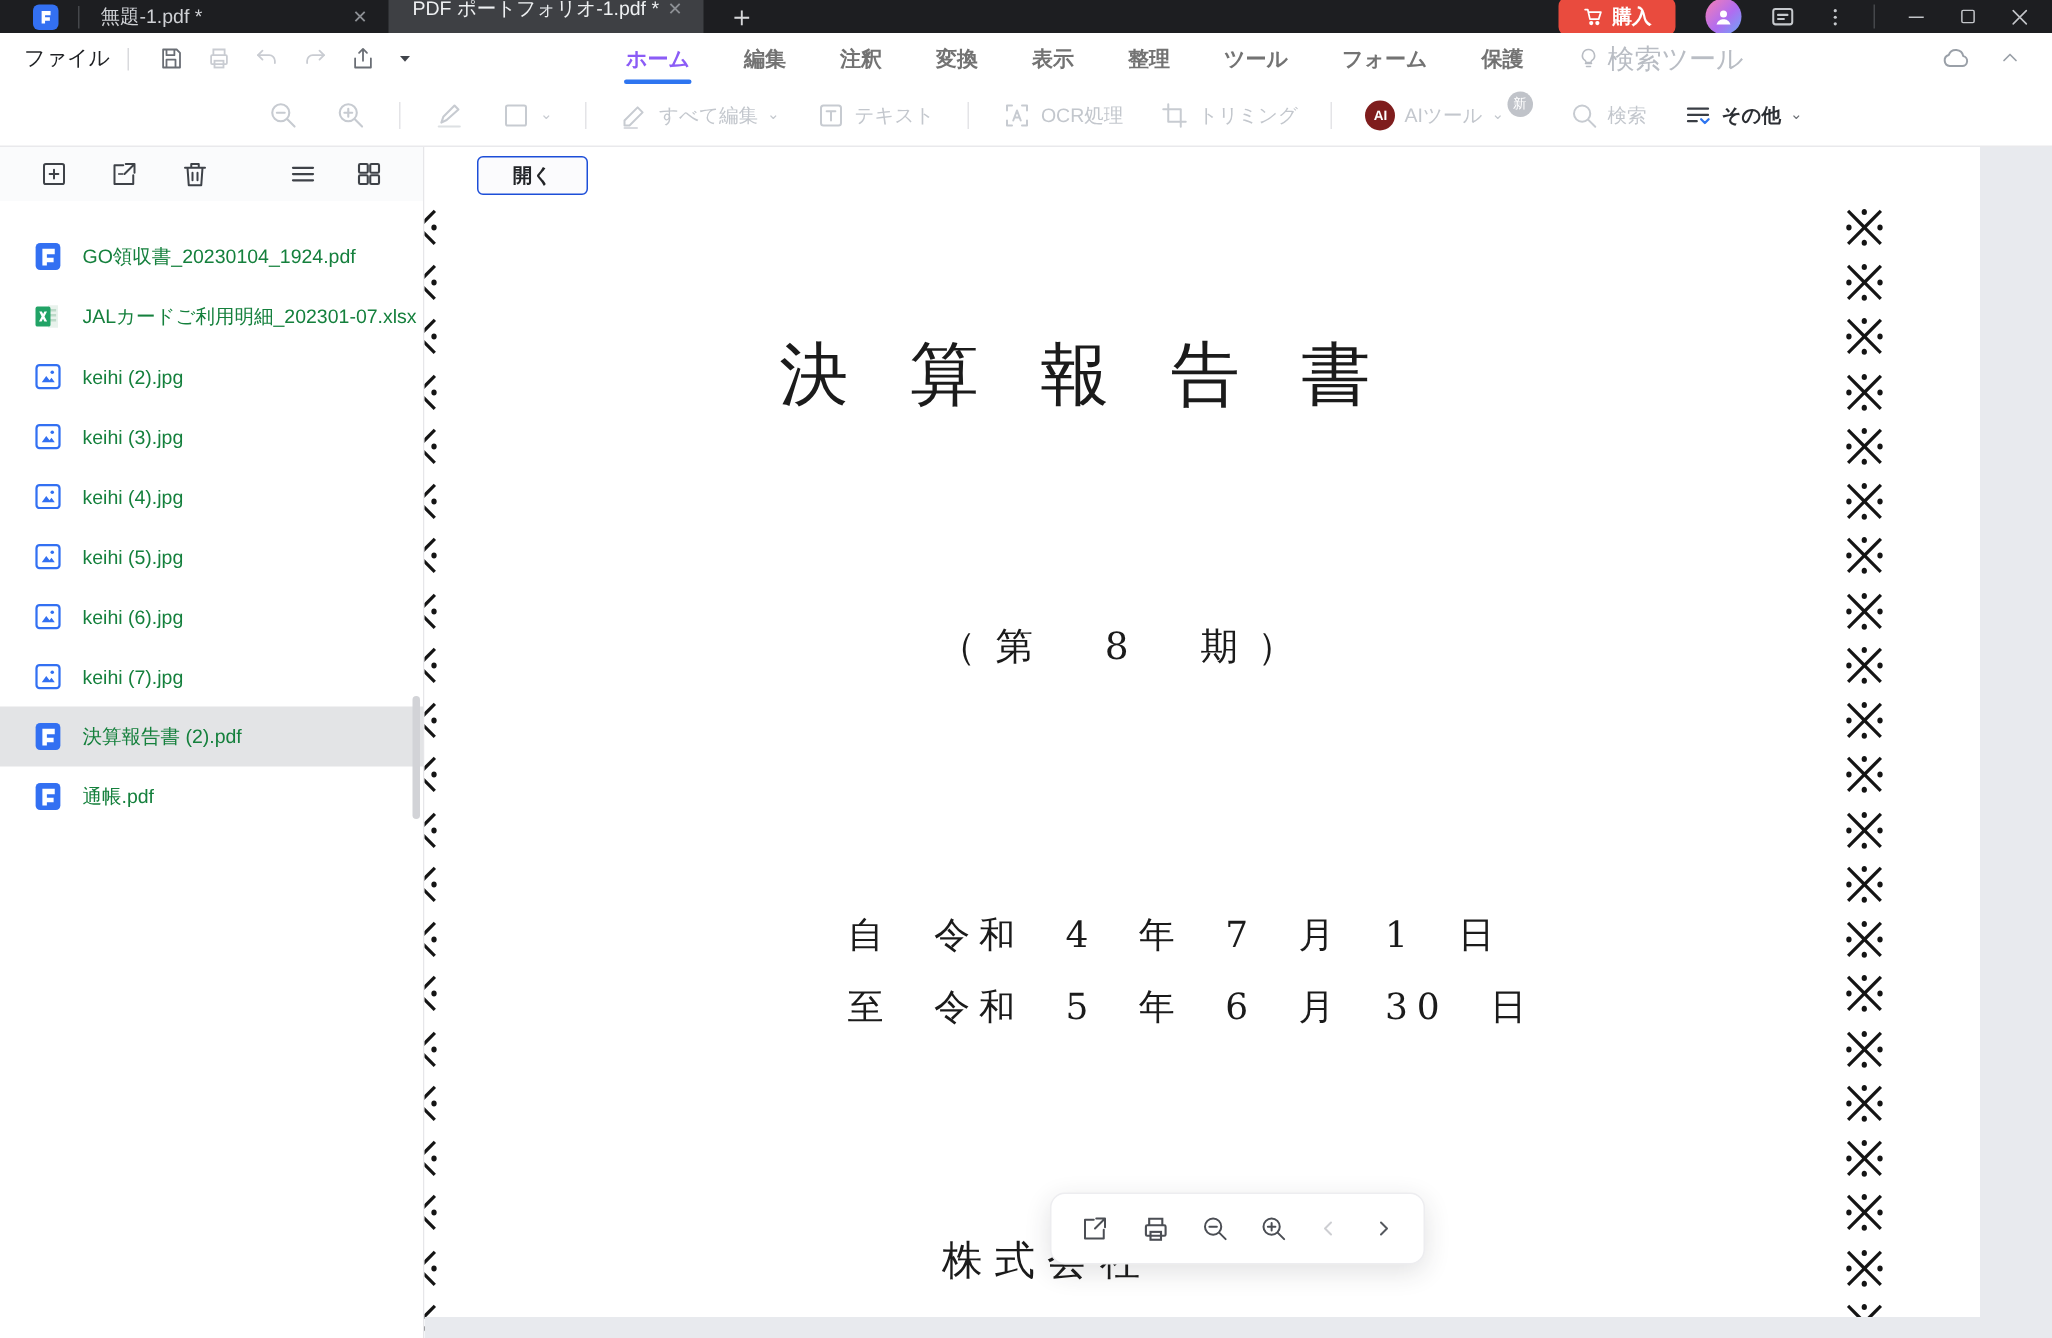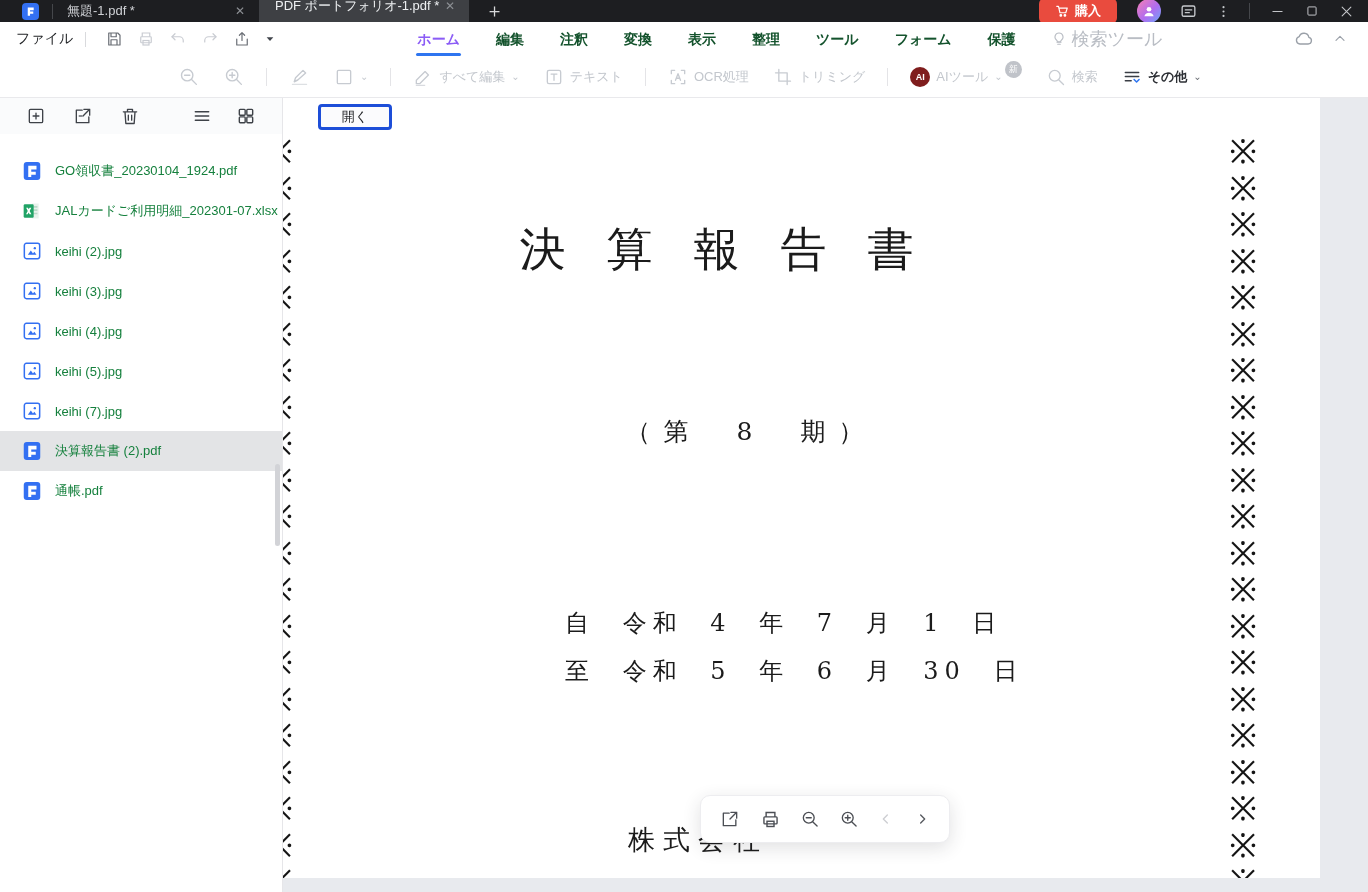--- a/index.html
+++ b/index.html
@@ -30,21 +30,21 @@
   .tb-sep2 { width:1px; height:16px; background:#45474b; margin-left:18px; }
   .winctl { color:#c3c5c9; margin-left:20px; display:flex; align-items:center; }
 
   
   .menubar { height:34px; display:flex; align-items:center; padding-left:16px; background:#fff; flex:0 0 auto; }
   .file-label { font-size:14px; color:#1e2023; }
   .mb-sep { width:1px; height:15px; background:#d9dadd; margin:0 12px; }
   .qicon { display:flex; align-items:center; margin:0 7px; }
   .c-en { color:#6a6e75; } .c-dis { color:#c9ccd2; } .c-dark { color:#40444b; }
   .menu-tabs { display:flex; align-items:center; gap:34px; margin-left:134px; }
-  .menu-tab { font-size:14px; color:#14532d; font-weight:700; padding:6px 1px 4px; position:relative; }
+  .menu-tab { font-size:14px; color:#737373; font-weight:700; padding:6px 1px 4px; position:relative; }
   .menu-tab.active { color:#8b5cf6; }
   .menu-tab.active::after { content:""; position:absolute; left:0; right:0; bottom:-3px; height:3px;
     border-radius:2px; background:#2e75f0; }
   .searchtool { display:flex; align-items:center; gap:5px; color:#b9bdc4; font-size:18px; margin-left:34px; }
   .mb-right { margin-left:auto; display:flex; align-items:center; gap:18px; margin-right:20px; color:#9aa0a8; }
 
   
   .toolbar { height:42px; display:flex; align-items:center; border-bottom:1px solid #e9e9ec;
     padding-left:166px; background:#fff; flex:0 0 auto; }
   .tool { display:flex; align-items:center; gap:6px; margin:0 12px; }
@@ -71,21 +71,21 @@
   .file-row { height:40px; display:flex; align-items:center; gap:13px; padding-left:22px;
     font-size:13px; color:#15803d; white-space:nowrap; }
   .file-row.selected { background:#e3e4e6; }
   .fi { width:20px; height:20px; flex:0 0 20px; display:flex; align-items:center; justify-content:center; }
   .sb-thumb { position:absolute; right:2px; top:366px; width:5px; height:82px; border-radius:3px;
     background:#d2d3d7; }
 
   
   .content { flex:1; position:relative; overflow:hidden; background:#fff; }
   .open-btn { position:absolute; left:35px; top:6px; width:74px; height:26px; background:#fbfbfd;
-    border:3px solid #1d4ed8; border-radius:4px; font-size:13px; font-weight:400; color:#232528; }
+    border:1px solid #1d4ed8; border-radius:4px; font-size:13px; font-weight:700; color:#232528; }
   .docfont { font-family:"DejaVu Serif","Liberation Serif",serif; color:#1b1b1b; position:absolute;
     white-space:nowrap; }
   .doc-title { font-size:46px; letter-spacing:41px; left:454px; top:152px; transform:translate(-50%,-50%); }
   .doc-term { font-size:25px; letter-spacing:13px; word-spacing:14px; left:468px; top:333px; transform:translate(-50%,-50%); }
   .doc-date { font-size:24px; letter-spacing:6px; word-spacing:14px; left:282px; transform:translateY(-50%); }
   .doc-company { font-size:27px; letter-spacing:8px; left:345px; top:742px; transform:translateY(-50%); }
   .border-col { position:absolute; top:36px; width:34px; text-align:center;
     font-family:"DejaVu Serif","Liberation Serif",serif; font-size:33px; line-height:36.5px; color:#141414; }
   .border-col span { display:block; }
   .bc-left { left:-21px; } .bc-right { left:943px; }
@@ -440,20 +440,30 @@
             <span>keihi (5).jpg</span>
           </div>
           <div class="file-row">
             <span class="fi">
       <svg width="20" height="20" viewBox="0 0 24 24">
                 <rect x="2.8" y="2.8" width="18.4" height="18.4" rx="2.5" fill="#fff" stroke="#3370f2" stroke-width="1.8"></rect>
                 <path fill="#3370f2" d="M7 16.5l3.6-5 2.6 3.4 1.6-1.9 2.6 3.5z"></path>
                 <circle cx="15.4" cy="8.6" r="1.4" fill="#3370f2"></circle>
               </svg>
     </span>
+            <span>keihi (6).jpg</span>
+          </div>
+          <div class="file-row">
+            <span class="fi">
+      <svg width="20" height="20" viewBox="0 0 24 24">
+                <rect x="2.8" y="2.8" width="18.4" height="18.4" rx="2.5" fill="#fff" stroke="#3370f2" stroke-width="1.8"></rect>
+                <path fill="#3370f2" d="M7 16.5l3.6-5 2.6 3.4 1.6-1.9 2.6 3.5z"></path>
+                <circle cx="15.4" cy="8.6" r="1.4" fill="#3370f2"></circle>
+              </svg>
+    </span>
             <span>keihi (7).jpg</span>
           </div>
           <div class="file-row selected">
             <span class="fi">
       <svg width="18" height="20" viewBox="0 0 24 26">
                 <rect x="1" y="1" width="22" height="24" rx="4" fill="#3370f2"></rect>
                 <path fill="#fff" d="M7 6h11v5h-7v3h6v4h-6v3H7z"></path>
               </svg>
     </span>
             <span>決算報告書 (2).pdf</span>

